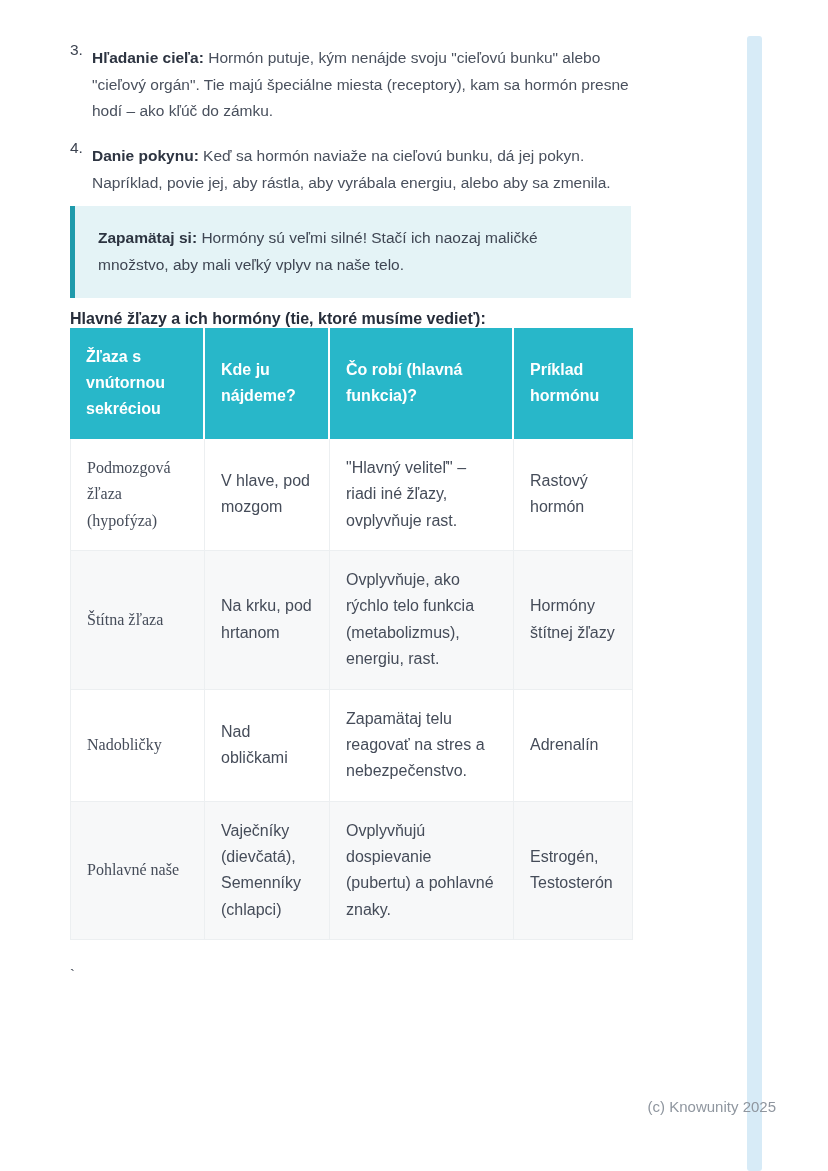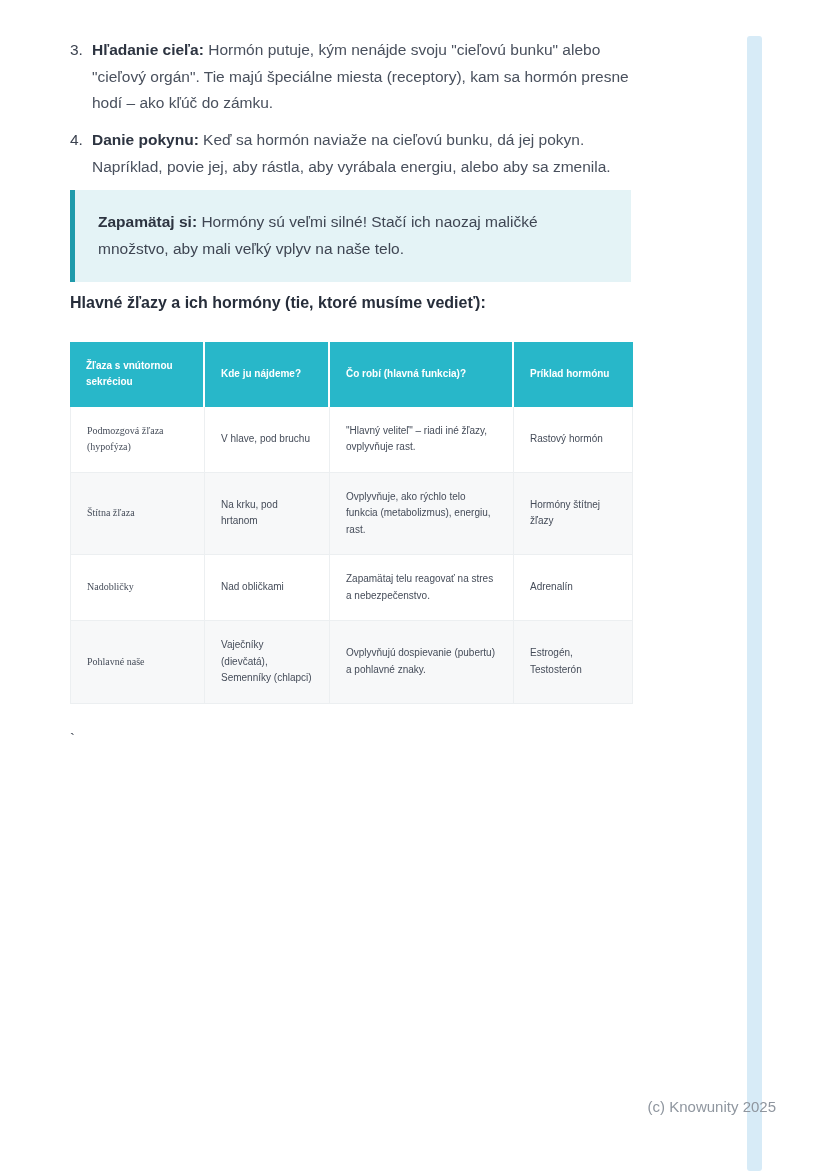--- a/index.html
+++ b/index.html
@@ -10,43 +10,42 @@
     font-family: "Liberation Sans", "DejaVu Sans", sans-serif;
     color: #49505d;
     position: relative;
     overflow: hidden;
   }
   .page { position: relative; width: 100%; height: 100%; padding: 37px 0 0 70px; }
 
   
   .list-item { display: flex; margin-bottom: 10px; width: 572px; }
   .num { width: 22px; flex: none; font-size: 15.5px; line-height: 1.72; color: #3c4350; }
-  .item-text { font-size: 15.5px; line-height: 1.72; color: #49505d; width: 548px; }
+  .item-text { font-size: 15.5px; line-height: 1.72; color: #49505d; width: 548px; margin-top: 8px; }
   .lead { font-weight: bold; color: #2d3441; }
 
   
   .callout {
     width: 561px;
     background: #e4f3f6;
     border-left: 5px solid #1f9aab;
     padding: 19px 24px 19px 23px;
   }
   .callout p { font-size: 15.5px; line-height: 1.72; color: #3f4653; }
 
   
   .section-heading { margin-top: 12px; font-size: 16px; font-weight: bold; color: #272e3b; }
 
   
   table {
-    margin-top: 30px;
     width: 563px;
     table-layout: fixed;
     border-collapse: separate;
     border-spacing: 0;
-    font-size: 10px;
+    font-size: 16px;
   }
   th {
     background: #28b7c9;
     color: #ffffff;
     font-weight: bold;
     text-align: left;
     vertical-align: middle;
     padding: 16px;
     line-height: 1.65;
   }
@@ -126,21 +125,21 @@
       <tr>
         <th>Žľaza s vnútornou sekréciou</th>
         <th>Kde ju nájdeme?</th>
         <th>Čo robí (hlavná funkcia)?</th>
         <th>Príklad hormónu</th>
       </tr>
     </thead>
     <tbody>
       <tr>
         <td>Podmozgová žľaza (hypofýza)</td>
-        <td>V hlave, pod bruchu</td>
+        <td>V hlave, pod mozgom</td>
         <td>"Hlavný veliteľ" – riadi iné žľazy, ovplyvňuje rast.</td>
         <td>Rastový hormón</td>
       </tr>
       <tr>
         <td>Štítna žľaza</td>
         <td>Na krku, pod hrtanom</td>
         <td>Ovplyvňuje, ako rýchlo telo funkcia (metabolizmus), energiu, rast.</td>
         <td>Hormóny štítnej žľazy</td>
       </tr>
       <tr>

